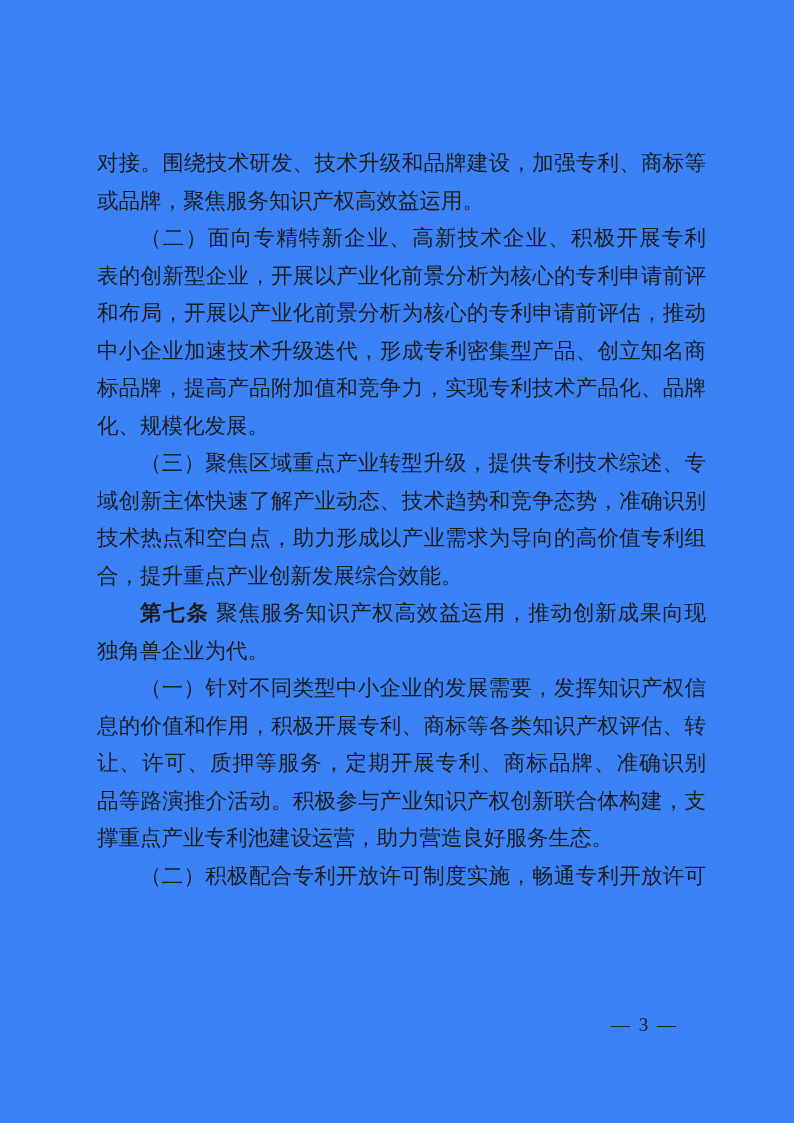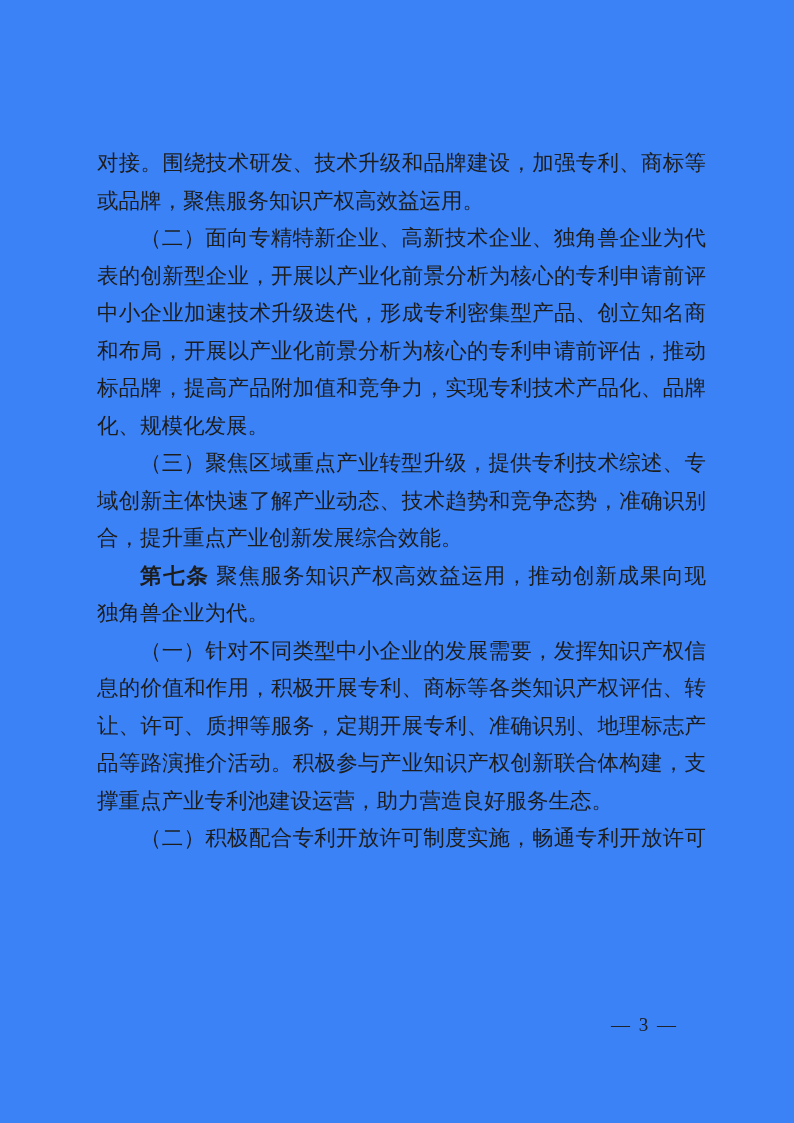--- a/index.html
+++ b/index.html
@@ -54,32 +54,33 @@
     letter-spacing: 2px;
   }
 </style>
 </head>
 <body>
 
 <div class="page">
   <div class="text-block">
       <div class="line fill">对接。围绕技术研发、技术升级和品牌建设，加强专利、商标等</div>
       <div class="line">或品牌，聚焦服务知识产权高效益运用。</div>
-      <div class="line indent fill">（二）面向专精特新企业、高新技术企业、独角兽企业为代</div>
+      <div class="line indent fill">（二）面向专精特新企业、高新技术企业、积极开展专利</div>
       <div class="line fill">表的创新型企业，开展以产业化前景分析为核心的专利申请前评估</div>
+      <div class="line fill">和布局，开展以产业化前景分析为核心的专利申请前评估，推动</div>
       <div class="line fill">中小企业加速技术升级迭代，形成专利密集型产品、创立知名商</div>
-      <div class="line fill">和布局，开展以产业化前景分析为核心的专利申请前评估，推动</div>
       <div class="line fill">标品牌，提高产品附加值和竞争力，实现专利技术产品化、品牌</div>
       <div class="line">化、规模化发展。</div>
       <div class="line indent fill">（三）聚焦区域重点产业转型升级，提供专利技术综述、专</div>
       <div class="line fill">域创新主体快速了解产业动态、技术趋势和竞争态势，准确识别</div>
+      <div class="line fill">技术热点和空白点，助力形成以产业需求为导向的高价值专利组</div>
       <div class="line">合，提升重点产业创新发展综合效能。</div>
       <div class="line indent fill"><b>第七条</b> 聚焦服务知识产权高效益运用，推动创新成果向现</div>
       <div class="line">独角兽企业为代。</div>
       <div class="line indent fill">（一）针对不同类型中小企业的发展需要，发挥知识产权信</div>
       <div class="line fill">息的价值和作用，积极开展专利、商标等各类知识产权评估、转</div>
-      <div class="line fill">让、许可、质押等服务，定期开展专利、准确识别、地理标志产</div>
+      <div class="line fill">让、许可、质押等服务，定期开展专利、商标品牌、准确识别</div>
       <div class="line fill">品等路演推介活动。积极参与产业知识产权创新联合体构建，支</div>
       <div class="line">撑重点产业专利池建设运营，助力营造良好服务生态。</div>
       <div class="line indent fill">（二）积极配合专利开放许可制度实施，畅通专利开放许可</div>
     </div>
   <div class="footer">— 3 —</div>
 </div>
 
 </body></html>

